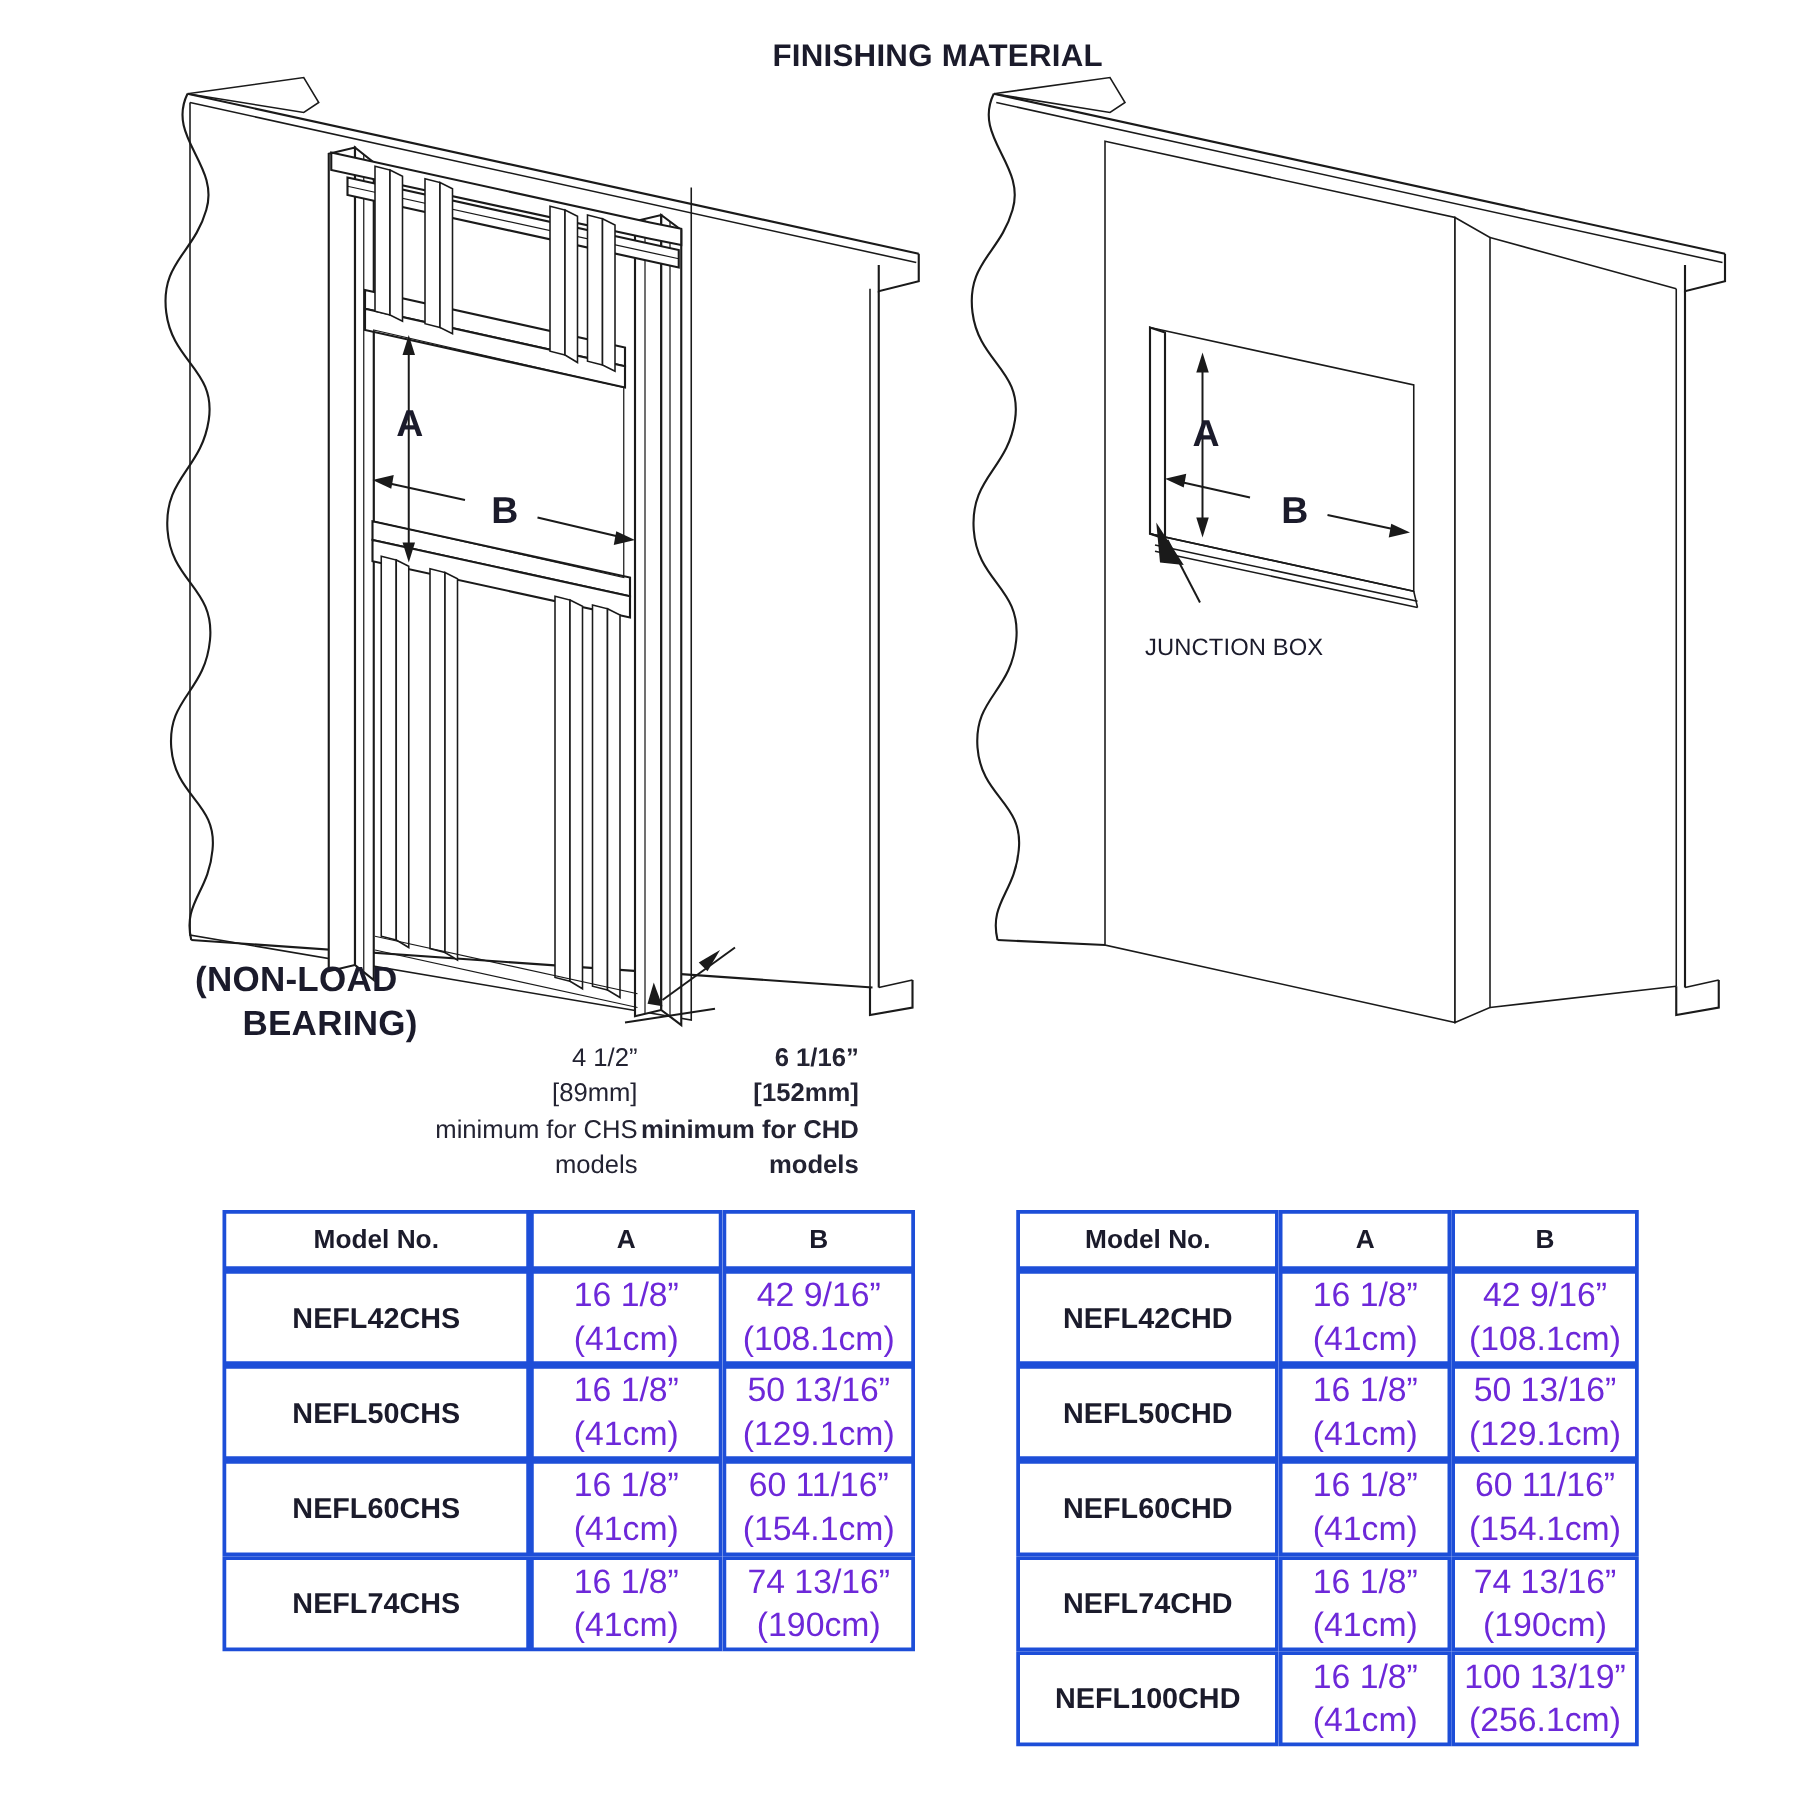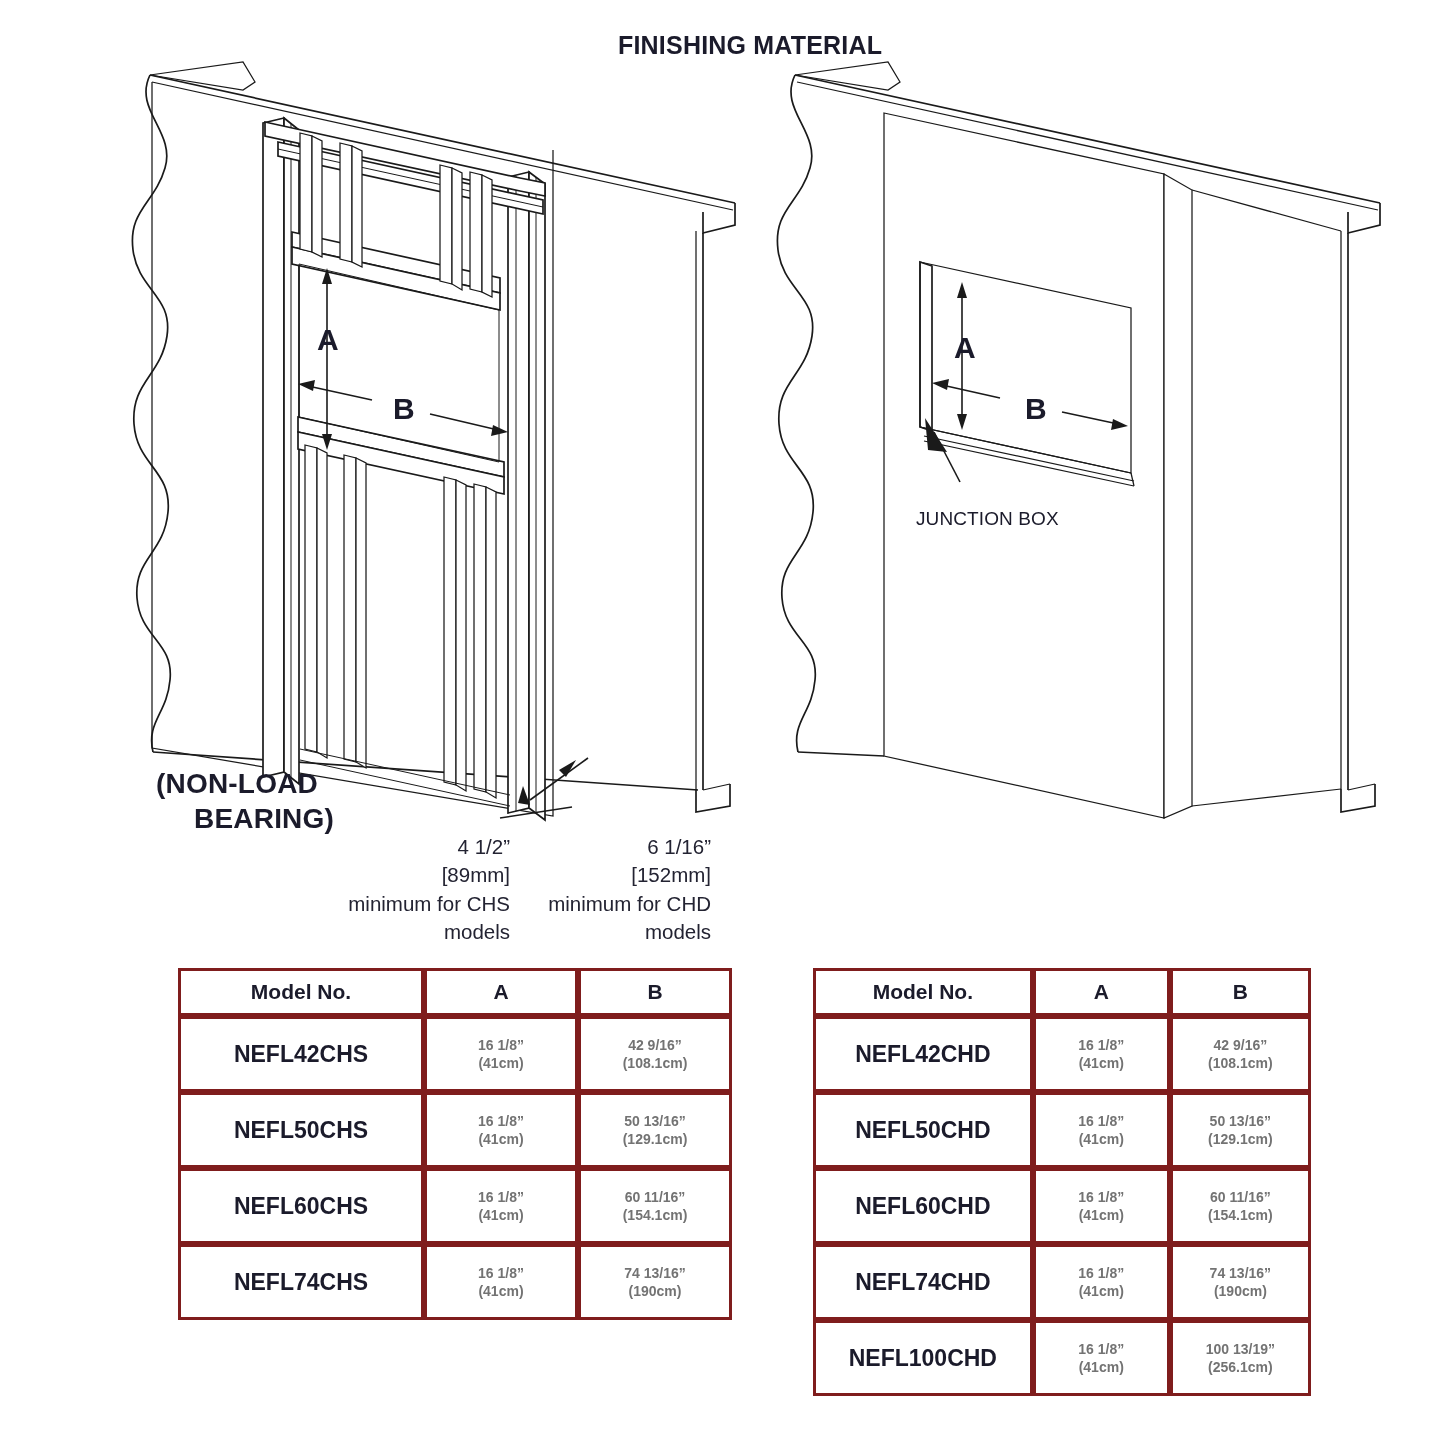--- a/index.html
+++ b/index.html
@@ -56,62 +56,62 @@
     line-height: 1.25;
     letter-spacing: 0.2px;
   }
   .dimnote {
     font-size: 20.5px;
     text-align: right;
     line-height: 1.38;
     color: #232332;
   }
   .note-chs { left: 318px; top: 833px; width: 192px; }
-  .note-chd { left: 515px; top: 833px; width: 196px; }
+  .note-chd { left: 491px; top: 833px; width: 196px; font-weight: bold; }
   .jbox-label {
     font-size: 19px;
     left: 916px;
     top: 507px;
     letter-spacing: 0.1px;
   }
   .dimletter {
     font-size: 30px;
     font-weight: bold;
     color: #1b1b2b;
   }
 
   
   table.spec {
     position: absolute;
     border-collapse: separate;
     border-spacing: 0;
     background: #ffffff;
   }
   table.spec td, table.spec th {
-    border: 3px solid #7f1d1d;
+    border: 3px solid #1d4ed8;
     text-align: center;
     vertical-align: middle;
     background: #ffffff;
     padding: 0;
   }
   table.spec th {
     font-size: 21px;
     font-weight: bold;
     height: 42px;
   }
   table.spec td.model {
     font-size: 23px;
     font-weight: bold;
     height: 70px;
   }
   table.spec td.val {
-    font-size: 14px;
-    font-weight: bold;
+    font-size: 27px;
+    font-weight: normal;
     line-height: 1.3;
-    color: #737373;
+    color: #6d28d9;
   }
   #table-left  { left: 178px; top: 968px; }
   #table-right { left: 813px; top: 968px; }
   .col-model { width: 240px; }
   .col-a { width: 148px; }
   .col-b { width: 148px; }
   .col-model-r { width: 232px; }
   .col-a-r { width: 155px; }
   .col-b-r { width: 155px; }
 </style>

